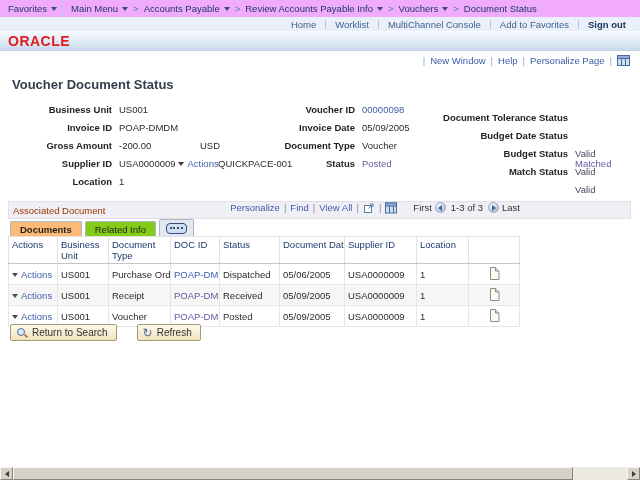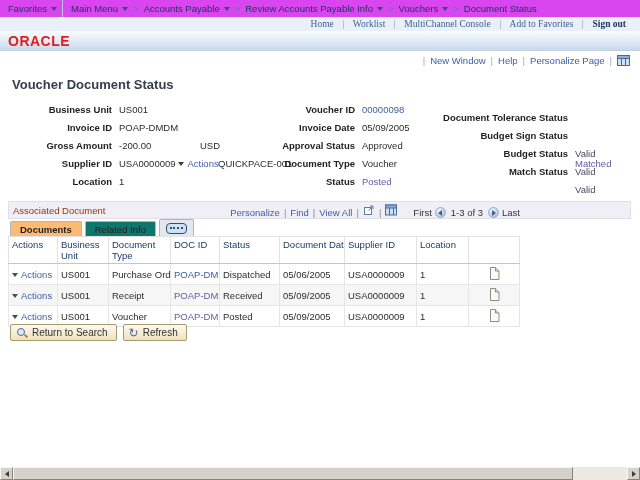--- a/index.html
+++ b/index.html
@@ -3,30 +3,30 @@
 <meta charset="utf-8">
 <style>
   html,body{margin:0;padding:0;background:#ffffff;}
   #screen{position:relative;width:640px;height:480px;overflow:hidden;background:#fff;
     font-family:"Liberation Sans",sans-serif;font-size:9.5px;color:#2b2b2b;}
   a{text-decoration:none;cursor:pointer;}
   .lnk{color:#3c5da8;}
   .vlnk{color:#6459a4;}
 
   
-  .topbar1{position:absolute;top:0;left:0;right:0;height:17px;background:#d946ef;
+  .topbar1{position:absolute;top:0;left:0;right:0;height:17px;background:#f0abfc;
     border-bottom:1px solid #cfdced;display:flex;align-items:center;padding-left:8px;color:#17355e;}
   .crumb{display:inline-flex;align-items:center;white-space:nowrap;color:#17355e;}
   .dd{width:0;height:0;border-left:3px solid transparent;border-right:3px solid transparent;
     border-top:4px solid #33517c;display:inline-block;margin-left:4px;}
   .vdiv{width:1px;height:17px;background:#b7c8de;margin:0 8px 0 5px;}
   .gt::before{content:">";color:#5b7ca3;}
   .gt{margin:0 5px;}
   .topbar2{position:absolute;top:17px;left:0;right:0;height:14px;background:#e9f0f9;
-    display:flex;align-items:center;justify-content:flex-end;padding-right:14px;font-family:Liberation Serif, serif;}
+    display:flex;align-items:center;justify-content:flex-end;padding-right:14px;}
   .plink{color:#40618f;white-space:nowrap;}
   .psep{width:1px;height:9px;background:#b6c4d8;margin:0 9px;display:inline-block;}
   .signout{color:#17355e;font-weight:bold;}
   .logobar{position:absolute;top:31px;left:0;right:0;height:19px;
     background:linear-gradient(#fafcfe,#c9daec);border-bottom:1px solid #c2d1e2;}
   .oracle{position:absolute;left:8px;top:2px;color:#e11b22;font-size:14px;font-weight:bold;letter-spacing:.5px;}
 
   
   .pagelinks{position:absolute;top:55px;right:10px;display:flex;align-items:flex-end;}
   .pagelinks > *{display:inline-flex;align-items:center;color:#3c5da8;white-space:nowrap;}
@@ -51,58 +51,58 @@
   .fcol-mid .flabel{width:115px;}
   .fcol-right{left:430px;width:210px;}
   .fcol-right .flabel{width:138px;margin-top:8px;}
   .val-status{color:#4d4763;margin-top:44px;}
 
   
   .groupbox{position:absolute;top:201px;left:8px;width:623px;}
   .gb-header{position:relative;height:16px;background:#f0eff5;border:1px solid #e0dfe8;
     display:flex;align-items:center;}
   .gb-title{color:#993300;margin-left:4px;}
-  .gb-tools{position:absolute;right:110px;top:0;height:16px;display:flex;align-items:flex-end;}
+  .gb-tools{position:absolute;right:110px;top:0;height:16px;display:flex;align-items:flex-start;}
   .tsep::before{content:"|";color:#8a8a9a;}
   .tsep{margin:0 4px;}
   .tool-ic{width:12px;height:12px;display:inline-block;}
   .pg-first{margin-left:16px;color:#333;}
   .pg-range{color:#333;margin:0 2px;}
   .pg-last{color:#333;}
   .pgc{width:11px;height:11px;border-radius:50%;display:inline-flex;align-items:center;justify-content:center;
     background:radial-gradient(circle at 35% 30%,#f4f8fc,#bccbe1 65%,#96abc9);border:1px solid #96abc9;
     margin:0 3px;box-sizing:border-box;}
   .tri-pl{width:0;height:0;border-top:3px solid transparent;border-bottom:3px solid transparent;border-right:4px solid #44618f;}
   .tri-pr{width:0;height:0;border-top:3px solid transparent;border-bottom:3px solid transparent;border-left:4px solid #44618f;}
 
   .tabrow{display:flex;align-items:flex-end;height:17px;padding-left:2px;}
   .tab{border:1px solid #a9b8ca;border-bottom:none;border-radius:2px 2px 0 0;padding:2px 9px 1px;
     margin-right:3px;color:#1f1f1f;background:#fff;}
   .tab-active{background:#fdba74;font-weight:bold;}
-  .tab-inactive{background:#0f766e;text-align:center;}
+  .tab-inactive{background:#84cc16;text-align:center;}
   .tab-inactive .tabtxt::first-letter{text-decoration:underline;}
   .tab-kbd{border:1px solid #a9b8ca;border-bottom:none;border-radius:2px 2px 0 0;background:#e3e8ef;
     padding:3px 6px 2px;display:flex;align-items:center;}
   .kbd-ic{width:19px;height:9px;background:#cfe0f1;border:1px solid #2e4f78;border-radius:4px;position:relative;display:inline-block;}
   .kbd-ic::after{content:"";position:absolute;left:3px;right:3px;top:3px;border-top:2px dotted #2e4f78;}
 
   table.grid{border-collapse:collapse;table-layout:fixed;width:511px;background:#fff;font-size:9.5px;}
   table.grid th{font-weight:normal;color:#1b3a6b;text-align:left;vertical-align:top;
     padding:2px 3px;border:1px solid #e2e2e2;border-bottom:1px solid #c6c6c6;height:22px;
     line-height:11px;background:#fff;white-space:nowrap;overflow:hidden;}
   table.grid th.wrap{white-space:normal;}
   table.grid td{padding:3px 3px 2px;border:1px solid #e6e6e6;height:15px;white-space:nowrap;overflow:hidden;color:#2b2b2b;}
   table.grid{border:1px solid #b2b2b2;}
   tr.alt td{background:#f6f6f6;}
   .tri-down{width:0;height:0;border-left:3px solid transparent;border-right:3px solid transparent;
     border-top:4px solid #4a4a4a;display:inline-block;margin-right:3px;vertical-align:1px;}
   .cell-ic{text-align:center;}
 
   
-  .btnbar{position:absolute;top:324px;left:10px;display:flex;gap:6px;}
+  .btnbar{position:absolute;top:324px;left:10px;display:flex;gap:20px;}
   .psbtn{display:inline-flex;align-items:center;gap:4px;height:17px;padding:0 8px 0 5px;
     background:linear-gradient(#fdf9ec,#f0e2bd);border:1px solid #a49a73;border-radius:2px;
     color:#333;font-size:10px;font-family:"Liberation Sans",sans-serif;cursor:pointer;}
   .mag-ic{width:12px;height:12px;position:relative;display:inline-block;}
   .mag-ic::before{content:"";position:absolute;left:1px;top:1px;width:6px;height:6px;border:1.5px solid #4a6a9a;
     border-radius:50%;background:#dce9f5;}
   .mag-ic::after{content:"";position:absolute;left:8px;top:8px;width:4px;height:2px;background:#b07a2a;
     transform:rotate(45deg);}
   .refresh-ic{color:#4a6a9a;font-size:12px;line-height:10px;display:inline-block;}
 
@@ -214,40 +214,36 @@
   <div class="fcol fcol-mid">
     <div class="frow">
       <span class="flabel">Voucher ID</span>
       <a class="fval lnk">00000098</a>
     </div>
     <div class="frow">
       <span class="flabel">Invoice Date</span>
       <span class="fval">05/09/2005</span>
     </div>
     <div class="frow">
-      <span class="flabel">Approval Status</span>
-      <span class="fval">Approved</span>
-    </div>
-    <div class="frow">
       <span class="flabel">Document Type</span>
       <span class="fval">Voucher</span>
     </div>
     <div class="frow">
       <span class="flabel">Status</span>
       <a class="fval vlnk">Posted</a>
     </div>
   </div>
 
   <div class="fcol fcol-right">
     <div class="frow">
       <span class="flabel">Document Tolerance Status</span>
       <span class="fval val-status">Valid</span>
     </div>
     <div class="frow">
-      <span class="flabel">Budget Sign Status</span>
+      <span class="flabel">Budget Date Status</span>
       <span class="fval val-status">Valid</span>
     </div>
     <div class="frow">
       <span class="flabel">Budget Status</span>
       <span class="fval val-status">Valid</span>
     </div>
     <div class="frow">
       <span class="flabel">Match Status</span>
       <a class="fval vlnk">Matched</a>
     </div>

